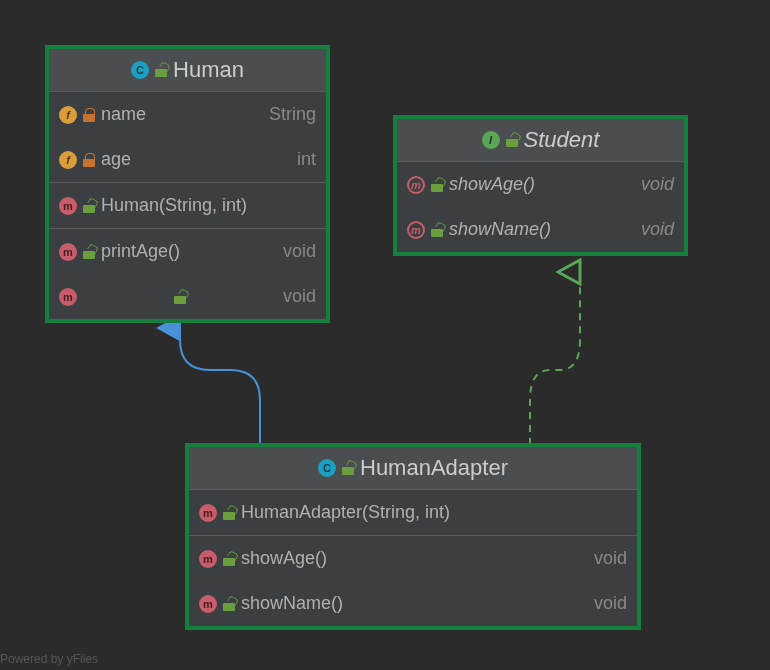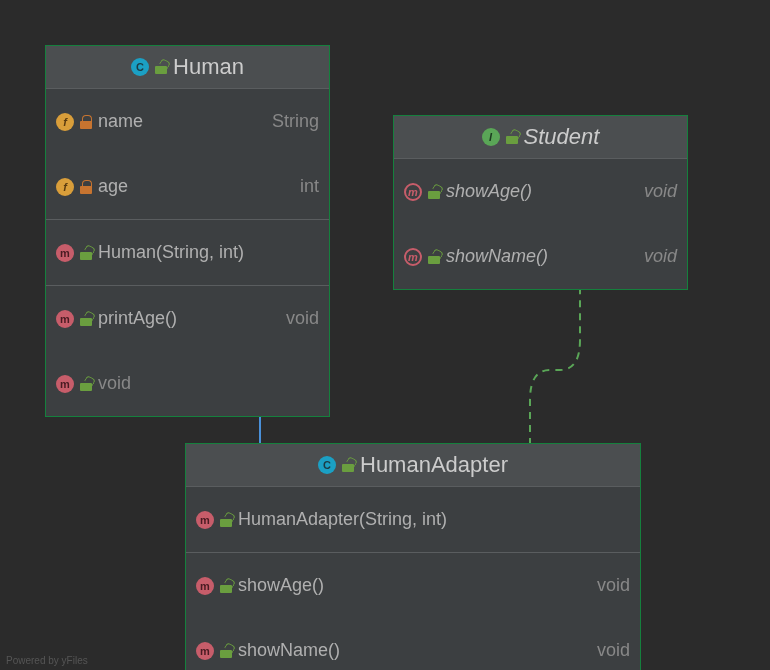--- a/index.html
+++ b/index.html
@@ -7,44 +7,45 @@
     background: #2b2b2b;
     font-family: "Segoe UI", Arial, sans-serif;
     width: 770px;
     height: 670px;
     position: relative;
     overflow: hidden;
   }
   .uml-class {
     position: absolute;
     background: #3c3f41;
-    border: 1px solid #15803d;
+    border: 4px solid #15803d;
   }
   .uml-header {
     background: #4b4e50;
     border-bottom: 1px solid #5a5d5f;
     display: flex;
     align-items: center;
     justify-content: center;
     gap: 6px;
     padding: 8px 12px;
     font-size: 22px;
     color: #cccccc;
   }
   .uml-section {
     border-bottom: 1px solid #5a5d5f;
   }
   .uml-section:last-child { border-bottom: none; }
   .uml-row {
     display: flex;
     align-items: center;
     gap: 6px;
-    padding: 22px 10px;
+    padding: 12px 10px;
     font-size: 18px;
     color: #b0b0b0;
+    justify-content: space-between;
   }
   .uml-row .label { flex: 1; color: #b0b0b0; }
   .uml-row .rtype { color: #888; white-space: nowrap; }
   .badge {
     width: 18px;
     height: 18px;
     border-radius: 50%;
     display: inline-flex;
     align-items: center;
     justify-content: center;
@@ -96,22 +97,22 @@
     position: absolute;
     top: 0; left: 0;
     width: 770px;
     height: 670px;
     pointer-events: none;
   }
 
   .footer {
     position: absolute;
     bottom: 4px;
-    left: 6px;
-    font-size: 10px;
+    left: 0;
+    font-size: 12px;
     color: #555;
   }
 </style>
 </head>
 <body>
 
 <svg class="connections">
   <defs>
     <marker id="arrow-extend" markerWidth="14" markerHeight="14" refX="7" refY="12" orient="auto">
       <path d="M1,12 L7,1 L13,12 Z" fill="#4a90d9" stroke="#4a90d9"></path>

